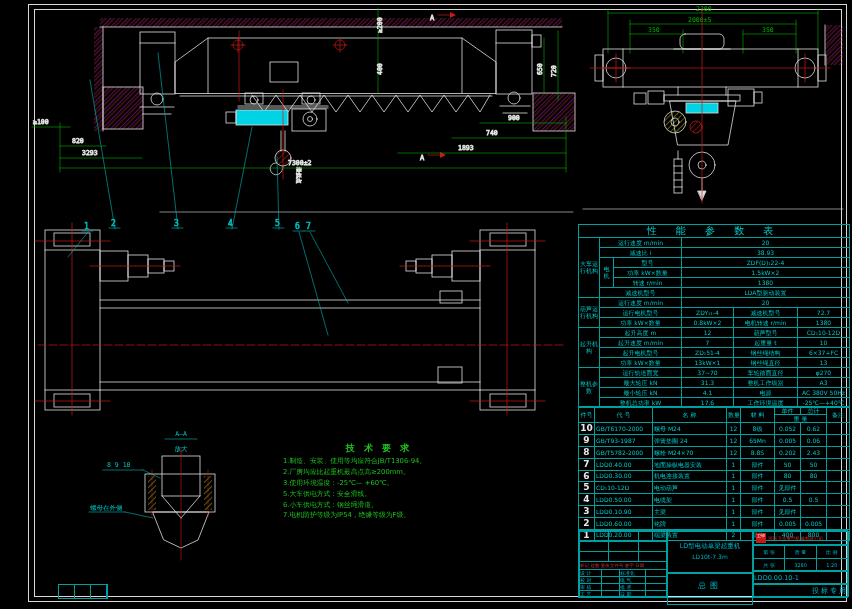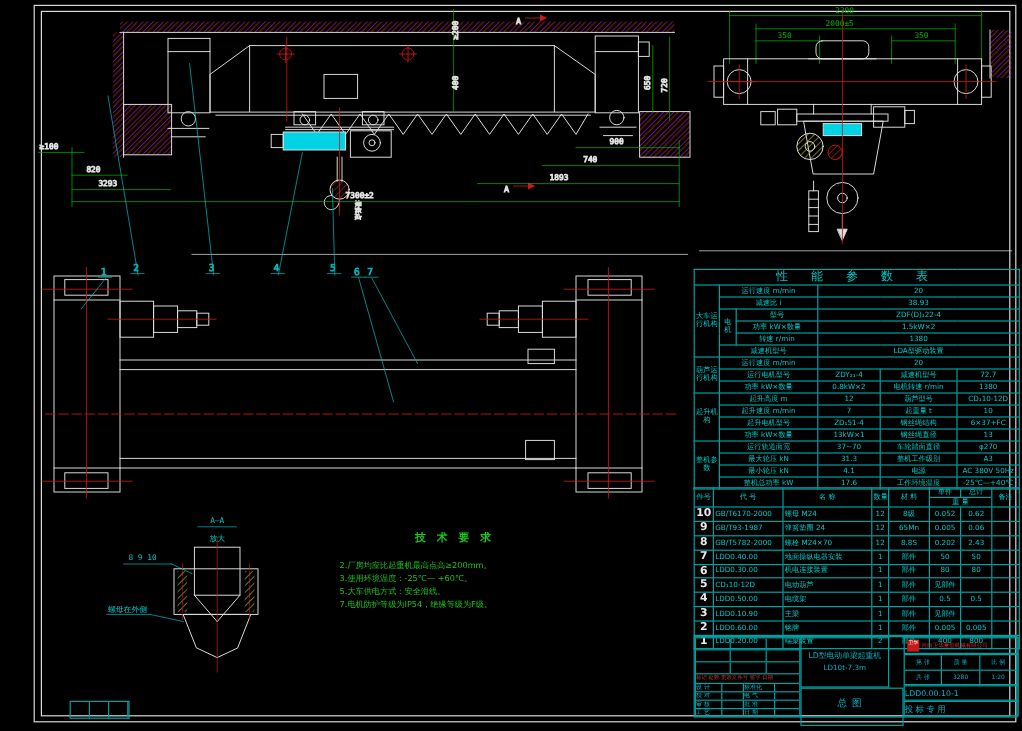--- a/index.html
+++ b/index.html
@@ -10,21 +10,21 @@
   svg{position:absolute;overflow:visible;}
   svg text{font-family:"DejaVu Sans Mono","DejaVu Sans",monospace;}
   .dim{fill:#00b400;font-size:6.5px;}
   .cytx{fill:#00c8c8;font-size:8px;}
   .cytx2{fill:#00c8c8;font-size:6.5px;}
   .redtx{fill:#d03030;font-size:7px;}
   .redtx-s{fill:#d03030;font-size:5.5px;}
 
   
   #tech{left:283px;top:442px;width:192px;}
-  .tr-title{color:#1ec41e;font-size:9px;text-align:center;letter-spacing:3px;margin-bottom:11px;font-weight:bold;}
+  .tr-title{color:#1ec41e;font-size:9px;text-align:center;letter-spacing:3px;margin-bottom:1px;font-weight:bold;}
   .tr-line{color:#1ec41e;font-size:6.8px;line-height:1.6;white-space:nowrap;}
 
   
   #perf{left:578px;top:224px;width:271px;}
   #perf table{border-collapse:collapse;table-layout:fixed;width:271px;}
   #perf td{border:1px solid #00a0a0;color:#00c8c8;font-size:6px;text-align:center;
            padding:0 1px;line-height:1.2;height:9px;white-space:nowrap;overflow:hidden;}
   #perf td.grp{white-space:normal;word-break:break-all;line-height:1.15;font-size:6px;}
   #perf td.pt-title{font-size:10px;letter-spacing:8px;height:12px;color:#00c8c8;overflow:hidden;}
 
@@ -48,36 +48,36 @@
         overflow:hidden;}
   .tb-left{left:0;top:0;width:88px;height:66px;}
   .revrow{position:absolute;left:0;width:88px;height:10px;border-bottom:1px solid #00a0a0;box-sizing:border-box;display:flex;}
   .revrow div{flex:1;border-right:1px solid #00a0a0;}
   .rev-red{position:absolute;left:0;top:30px;width:88px;height:8px;color:#d03030;font-size:4.5px;
         line-height:8px;white-space:nowrap;overflow:hidden;border-bottom:1px solid #00a0a0;box-sizing:border-box;}
   .signgrid{position:absolute;left:0;top:38px;width:88px;height:28px;display:flex;flex-direction:column;}
   .signrow{flex:1;display:flex;border-bottom:1px solid #00a0a0;box-sizing:border-box;}
   .signrow div{font-size:5px;line-height:6px;color:#00b4c8;border-right:1px solid #00a0a0;box-sizing:border-box;overflow:hidden;}
   .sc1{width:22px;} .sc2{width:18px;} .sc3{width:26px;} .sc4{width:22px;border-right:none!important;}
-  .tb-mid-top{left:88px;top:0;width:74px;height:42px;text-align:center;color:#00c8c8;}
+  .tb-mid-top{left:88px;top:0;width:86px;height:42px;text-align:center;color:#00c8c8;}
   .tb-mid-top .l1{font-size:6.5px;margin-top:10px;white-space:nowrap;}
   .tb-mid-top .l2{font-size:6px;margin-top:2px;}
   .tb-mid-bot{left:88px;top:42px;width:86px;height:32px;text-align:center;color:#00c8c8;
         font-size:8px;letter-spacing:4px;line-height:24px;}
   .tb-company{left:174px;top:0;width:96px;height:14px;display:flex;align-items:center;}
   .logo{width:10px;height:10px;background:#c81818;color:#fff;font-size:4px;line-height:5px;
         text-align:center;margin:0 2px;flex:none;overflow:hidden;}
   .companytx{color:#d03030;font-size:4.6px;white-space:nowrap;overflow:hidden;}
   .infogrid{left:174px;top:14px;width:96px;height:26px;padding:0;}
   .infogrid .ir{display:flex;height:13px;}
   .infogrid .ir div{flex:1;border-right:1px solid #00a0a0;border-bottom:1px solid #00a0a0;
         box-sizing:border-box;font-size:5px;line-height:12px;text-align:center;color:#00b4c8;overflow:hidden;}
   .tb-dno{left:174px;top:40px;width:96px;height:13px;text-align:left;font-size:6.5px;
         line-height:13px;color:#00c8c8;}
-  .tb-usage{left:174px;top:53px;width:96px;height:13px;text-align:left;font-size:7px;
+  .tb-usage{left:174px;top:53px;width:96px;height:13px;text-align:right;font-size:7px;
         letter-spacing:2px;line-height:13px;color:#00c8c8;}
 
   
   #corner-strip{left:58px;top:584px;width:48px;height:13px;border:1px solid #00a0a0;display:flex;}
   #corner-strip div{flex:1;border-right:1px solid #00a0a0;}
 </style>
 </head>
 <body>
 
 <div id="root">
@@ -364,23 +364,25 @@
       <line x1="96" y1="28" x2="96" y2="140"></line>
       <line x1="67" y1="50" x2="67" y2="96" stroke-dasharray="4 2"></line>
       <line x1="123" y1="50" x2="123" y2="96" stroke-dasharray="4 2"></line>
     </g>
   </svg>
 
   <div id="tech" class="abs">
     <div class="tr-title">技 术 要 求</div>
     <div>
 
+    <div class="tr-line">1.制造、安装、使用等均应符合JB/T1306-94。</div>
         <div class="tr-line">2.厂房均应比起重机最高点高≥200mm。</div>
         <div class="tr-line">3.使用环境温度：-25℃— +60℃。</div>
         <div class="tr-line">5.大车供电方式：安全滑线。</div>
+        <div class="tr-line">6.小车供电方式：钢丝绳滑道。</div>
         <div class="tr-line">7.电机防护等级为IP54，绝缘等级为F级。</div>
       </div>
   </div>
 
   <div id="perf" class="abs">
     <table>
       <colgroup>
           <col style="width:21px">
           <col style="width:14px">
           <col style="width:68px">

